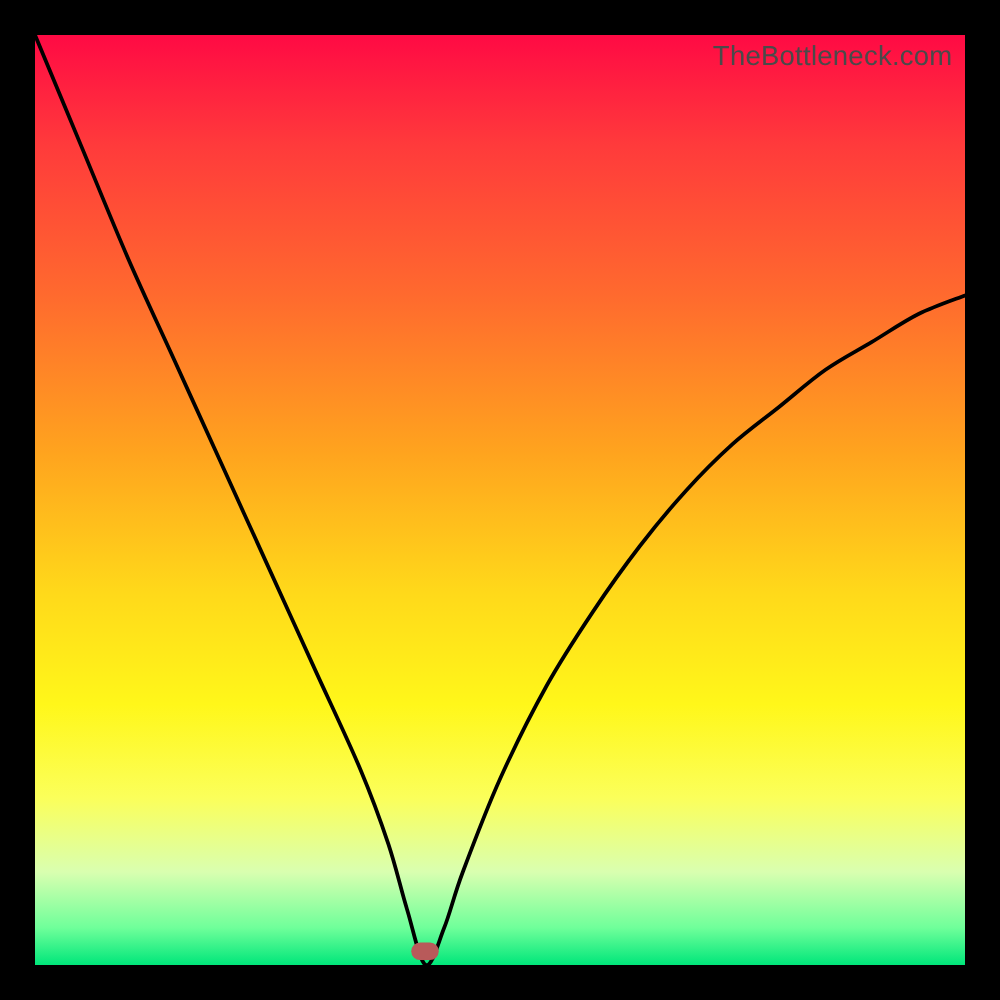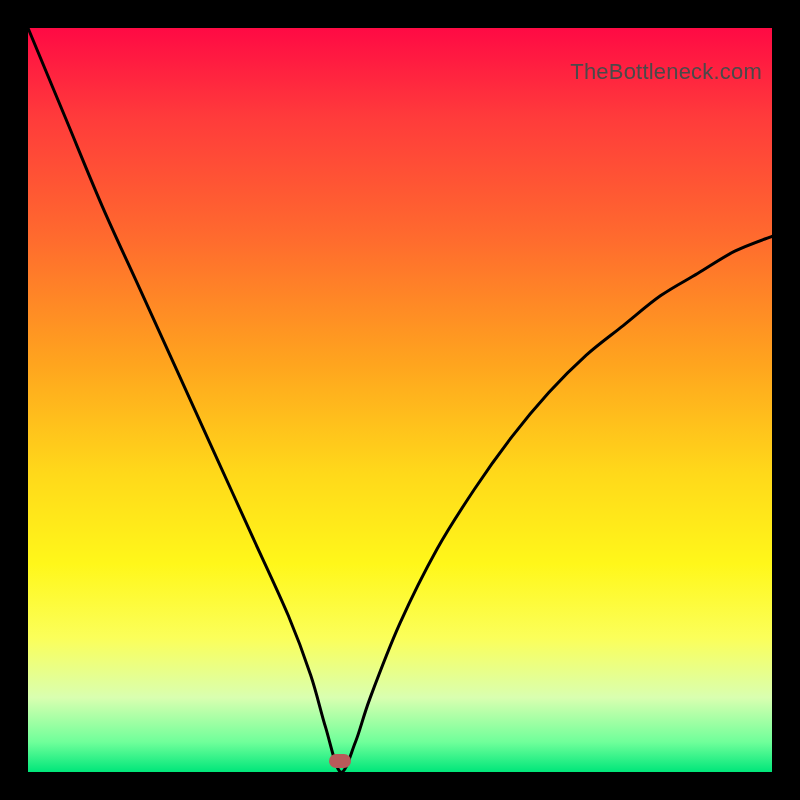--- a/index.html
+++ b/index.html
@@ -40,21 +40,20 @@
   .watermark {
     position: absolute;
     top: 4px;
     right: 10px;
     color: #4a4a4a;
     font-size: 22px;
     font-weight: 500;
     letter-spacing: 0.2px;
     z-index: 5;
     user-select: none;
-    margin-top: 27px;
   }
   svg.curve {
     position: absolute;
     left: 0;
     top: 0;
     width: 744px;
     height: 744px;
     overflow: visible;
   }
   .marker {

